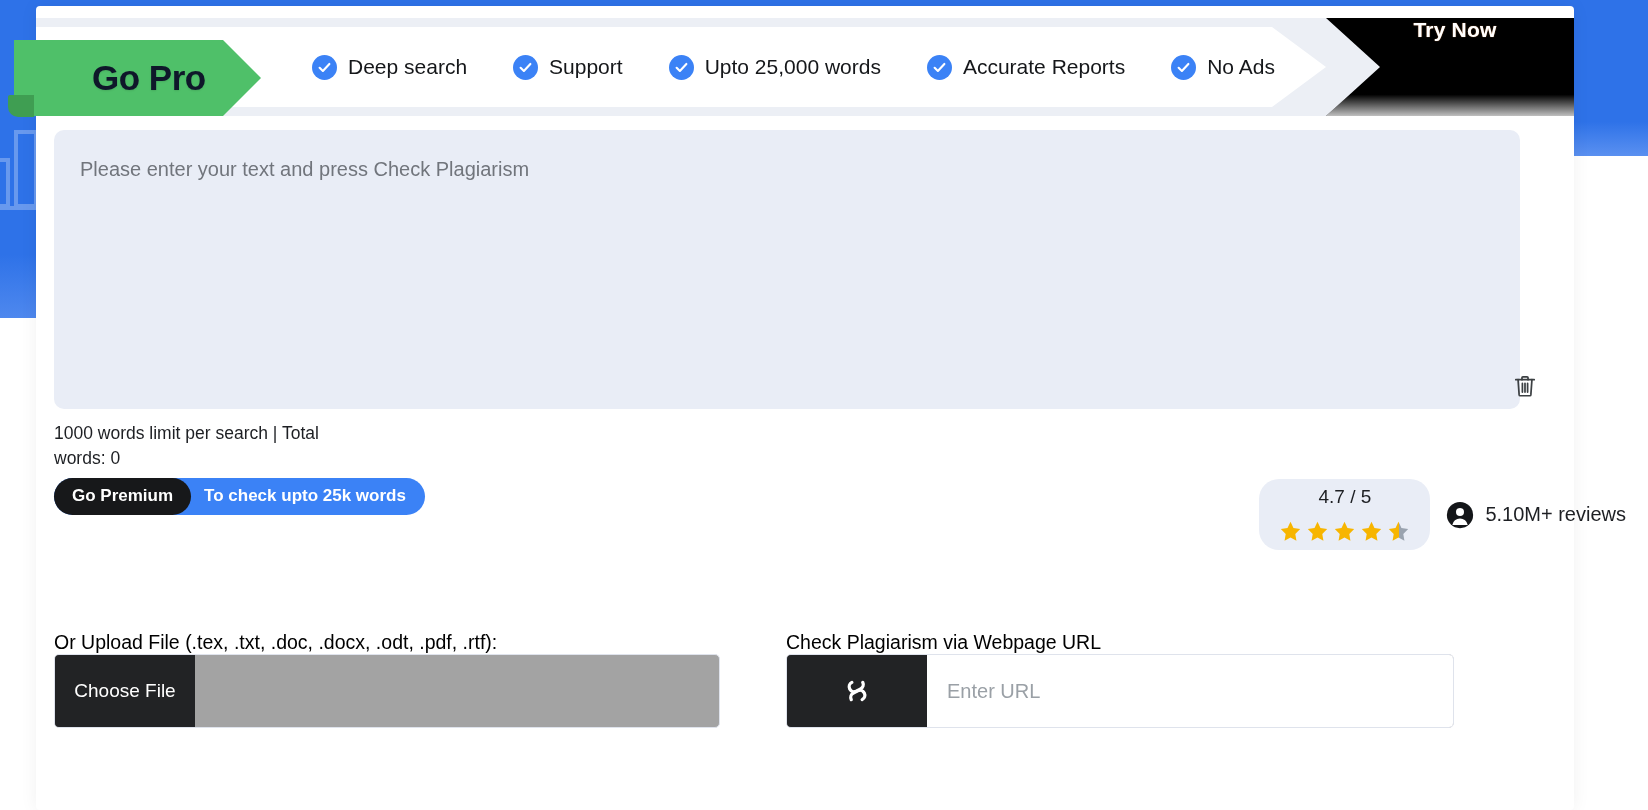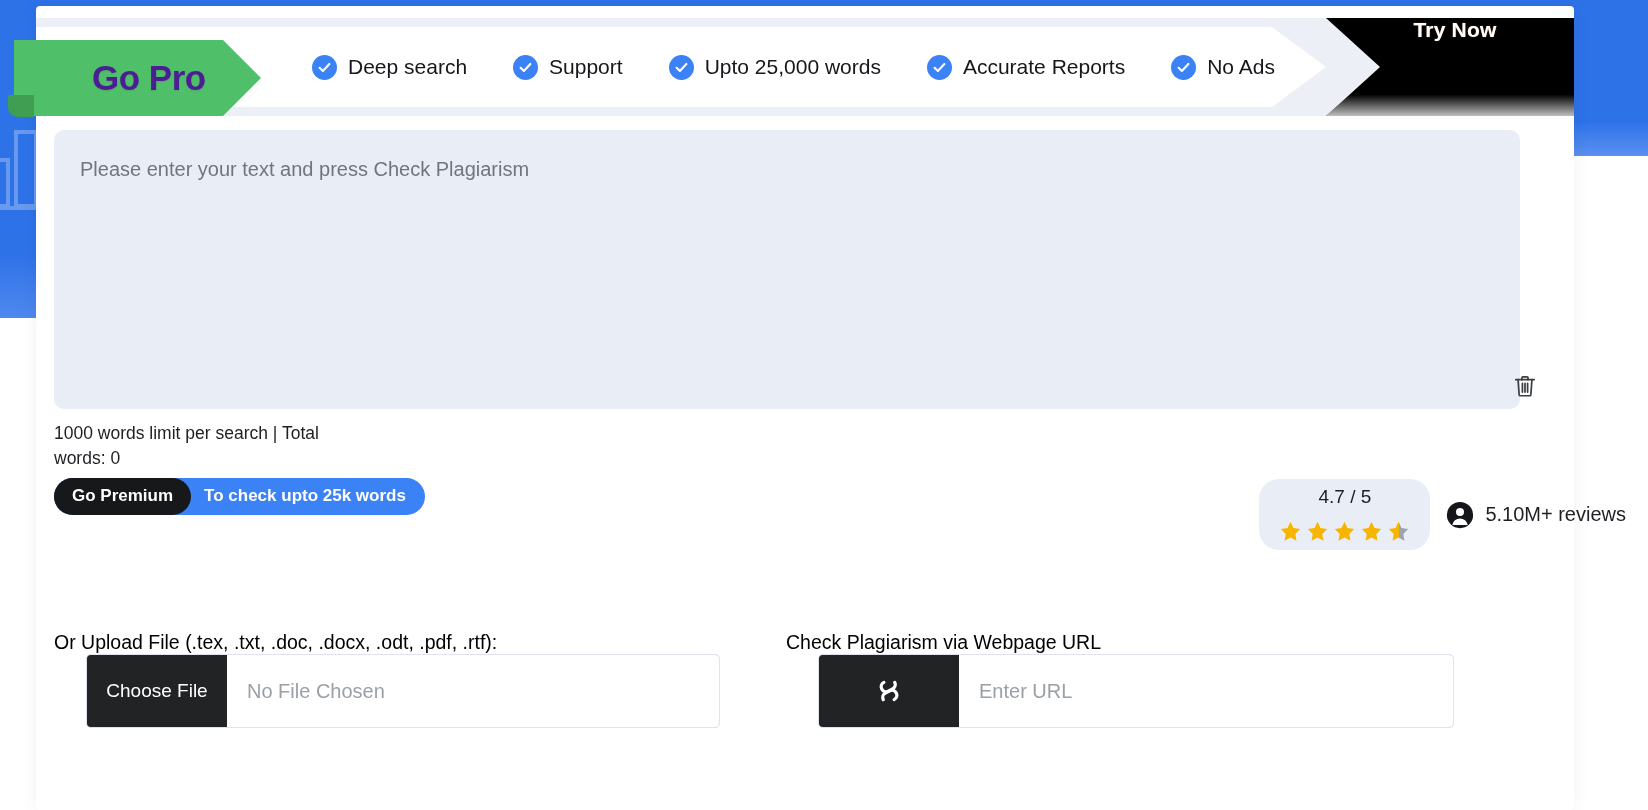--- a/index.html
+++ b/index.html
@@ -128,21 +128,21 @@
     height: 76px;
     background: #4fc069;
     -webkit-clip-path: polygon(0 0, calc(100% - 38px) 0, 100% 50%, calc(100% - 38px) 100%, 0 100%);
     clip-path: polygon(0 0, calc(100% - 38px) 0, 100% 50%, calc(100% - 38px) 100%, 0 100%);
     display: flex;
     align-items: center;
     z-index: 7;
     cursor: pointer;
   }
   .gopro-tag span {
-    color: #4c1d95;
+    color: #0f172a;
     font-size: 35px;
     font-weight: 700;
     margin-left: 78px;
     letter-spacing: -0.5px;
     text-shadow: 0 1px 2px rgba(0,0,0,.10);
   }
   .promo-feats {
     position: absolute;
     left: 276px;
     top: 9px;
@@ -256,21 +256,20 @@
   .col.left { width: 666px; }
   .col.right { width: 668px; }
   .col .lab { font-size: 19.5px; color: #000000; font-weight: 400; }
   .field {
     display: flex;
     height: 74px;
     border: 1px solid #dfe3ec;
     border-radius: 5px;
     overflow: hidden;
     background: #a3a3a3;
-    margin-left: 32px;
   }
   .field .dark-btn {
     background: #222325;
     color: #ffffff;
     display: flex; align-items: center; justify-content: center;
     font-size: 19px;
     min-width: 140px;
     padding: 0 18px;
     cursor: pointer;
     flex: 0 0 auto;
@@ -426,21 +425,20 @@
       </svg>
       <span class="rtxt">5.10M+ reviews</span>
     </div>
   </div>
 
   <div class="bottom">
     <div class="col left">
       <div class="lab">Or Upload File (.tex, .txt, .doc, .docx, .odt, .pdf, .rtf):</div>
       <div class="field">
         <div class="dark-btn">Choose File</div>
-        <input class="inp" type="text" placeholder="No File Chosen" style="">
       </div>
     </div>
 
     <div class="col right">
       <div class="lab">Check Plagiarism via Webpage URL</div>
       <div class="field">
         <div class="dark-btn icon-only">
           <svg viewBox="0 0 32 32">
             <g transform="rotate(18 16 16)" fill="none" stroke="#ffffff" stroke-width="3.1" stroke-linecap="round" stroke-linejoin="round">
               <path d="M18.6 6.6 a4.6 4.6 0 0 1 0 6.5 l-3.2 3.2 a4.6 4.6 0 0 1-6.5 0 4.6 4.6 0 0 1 0-6.5"></path>

